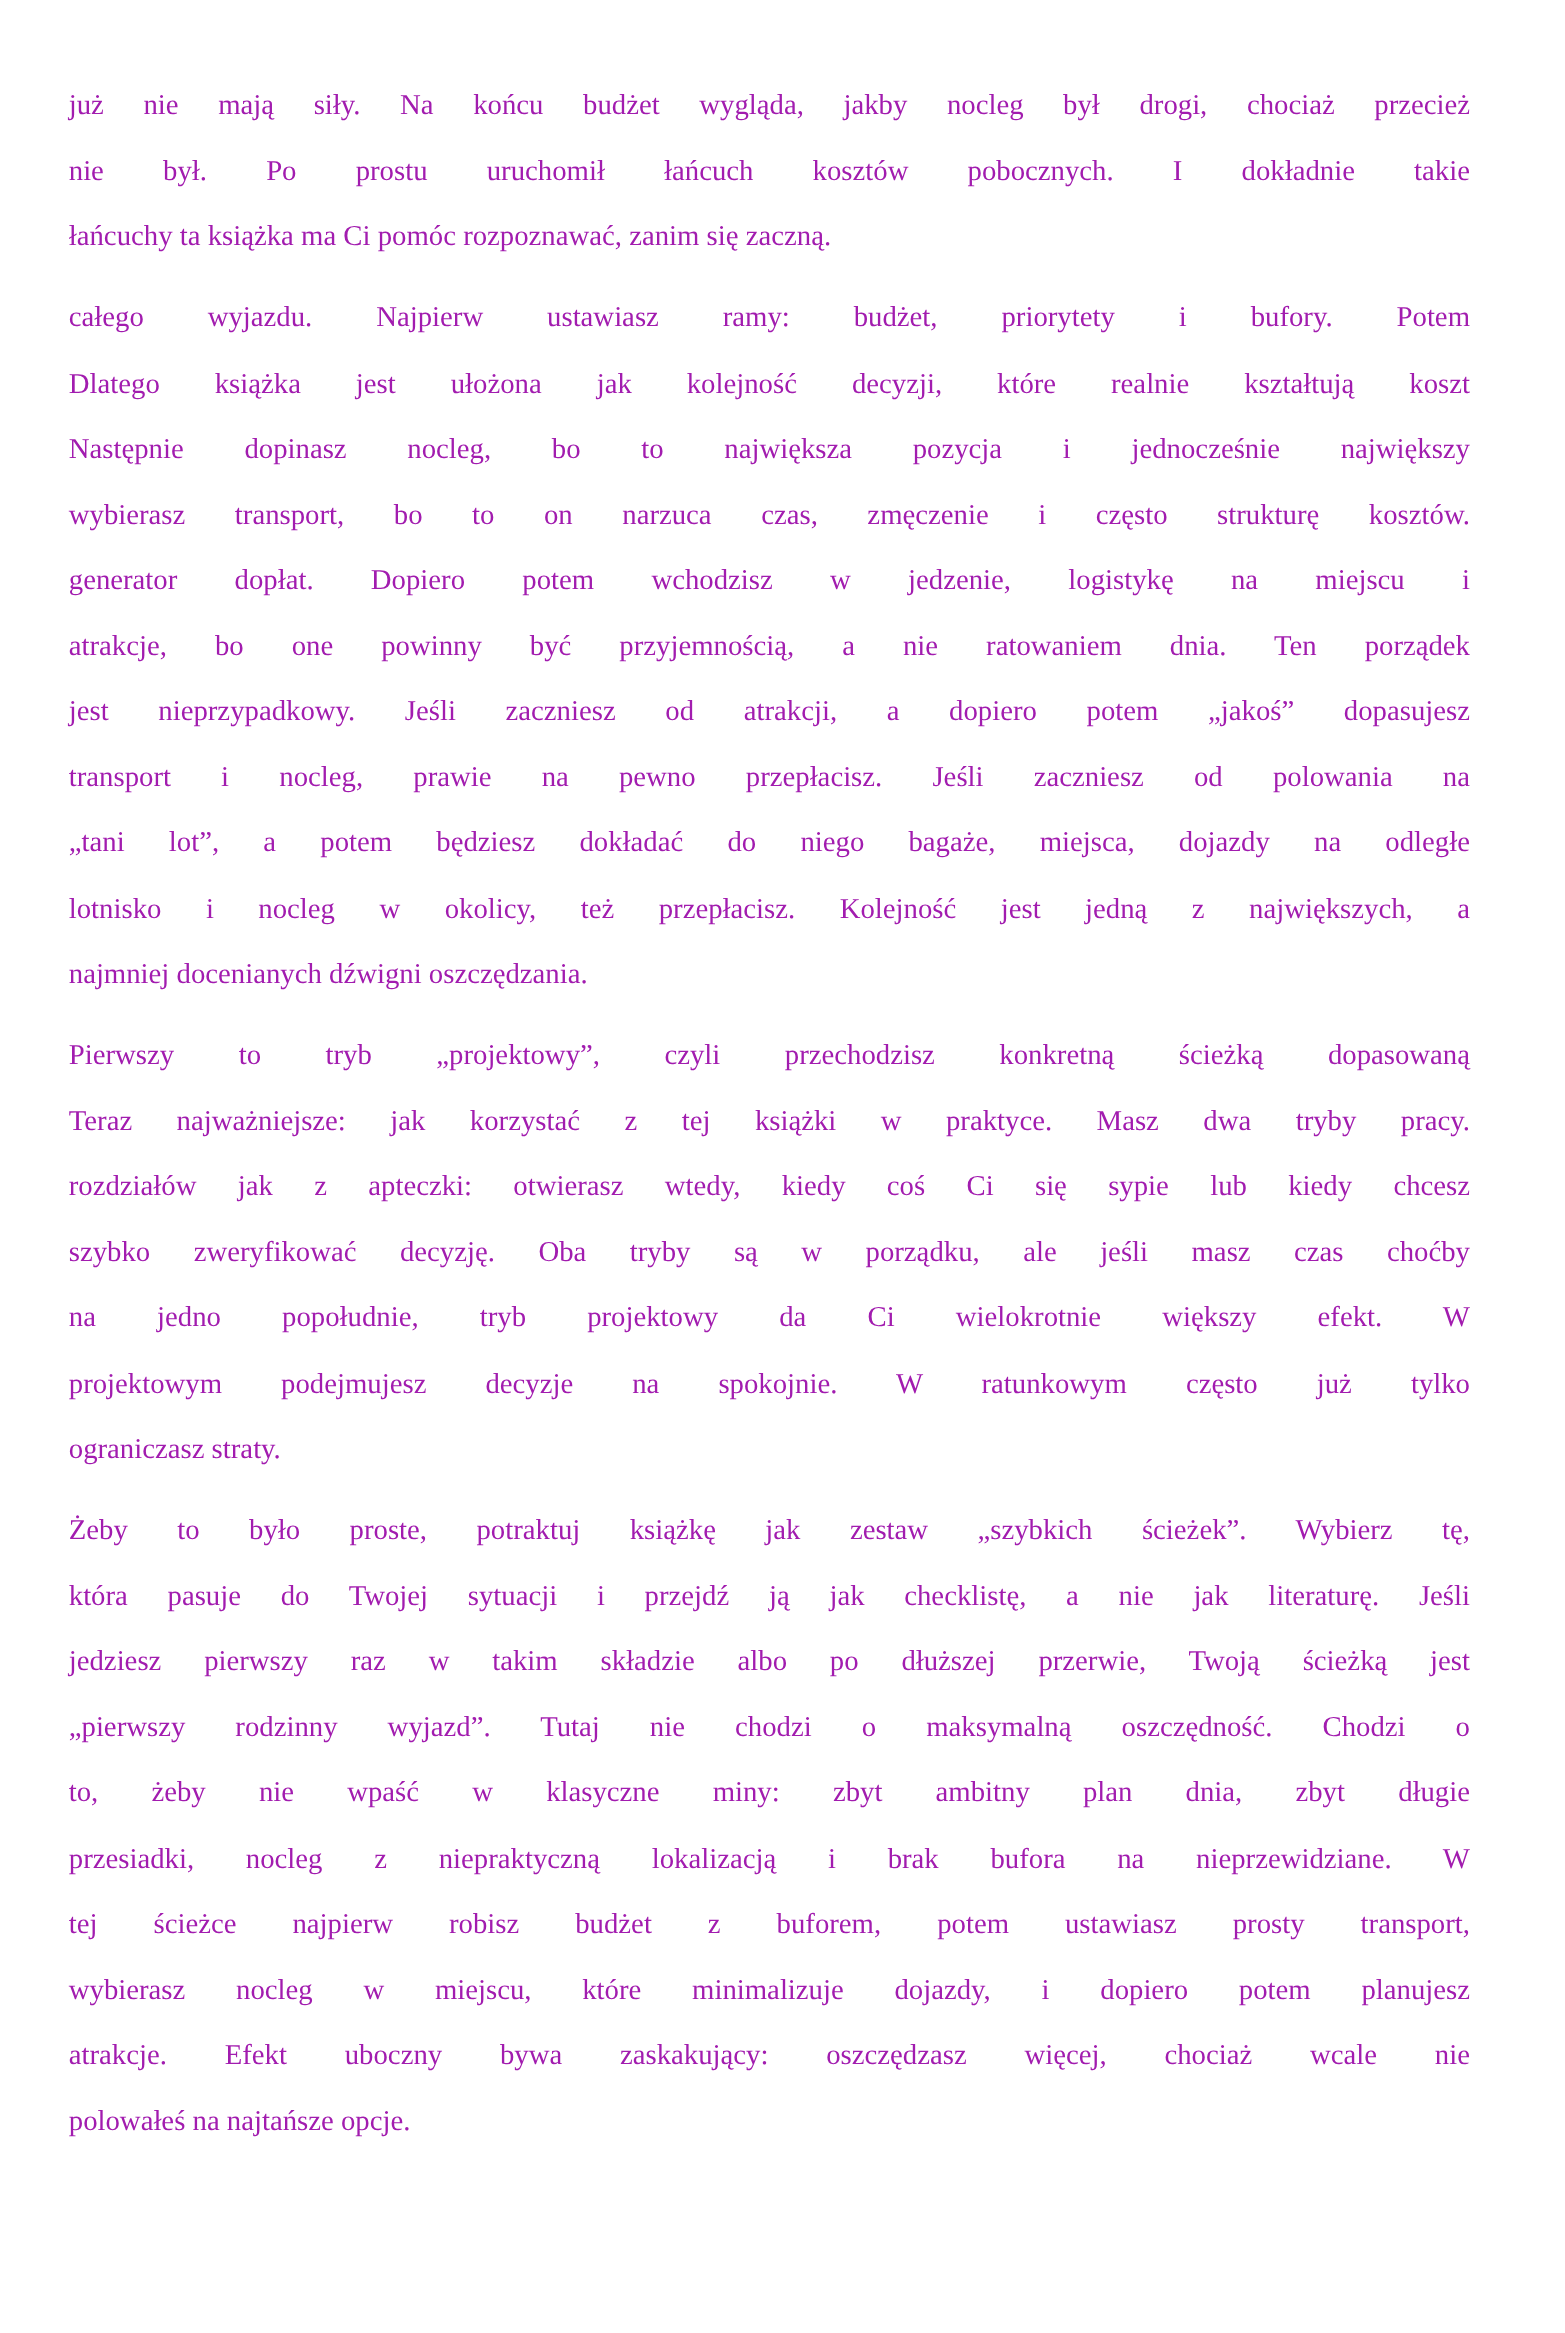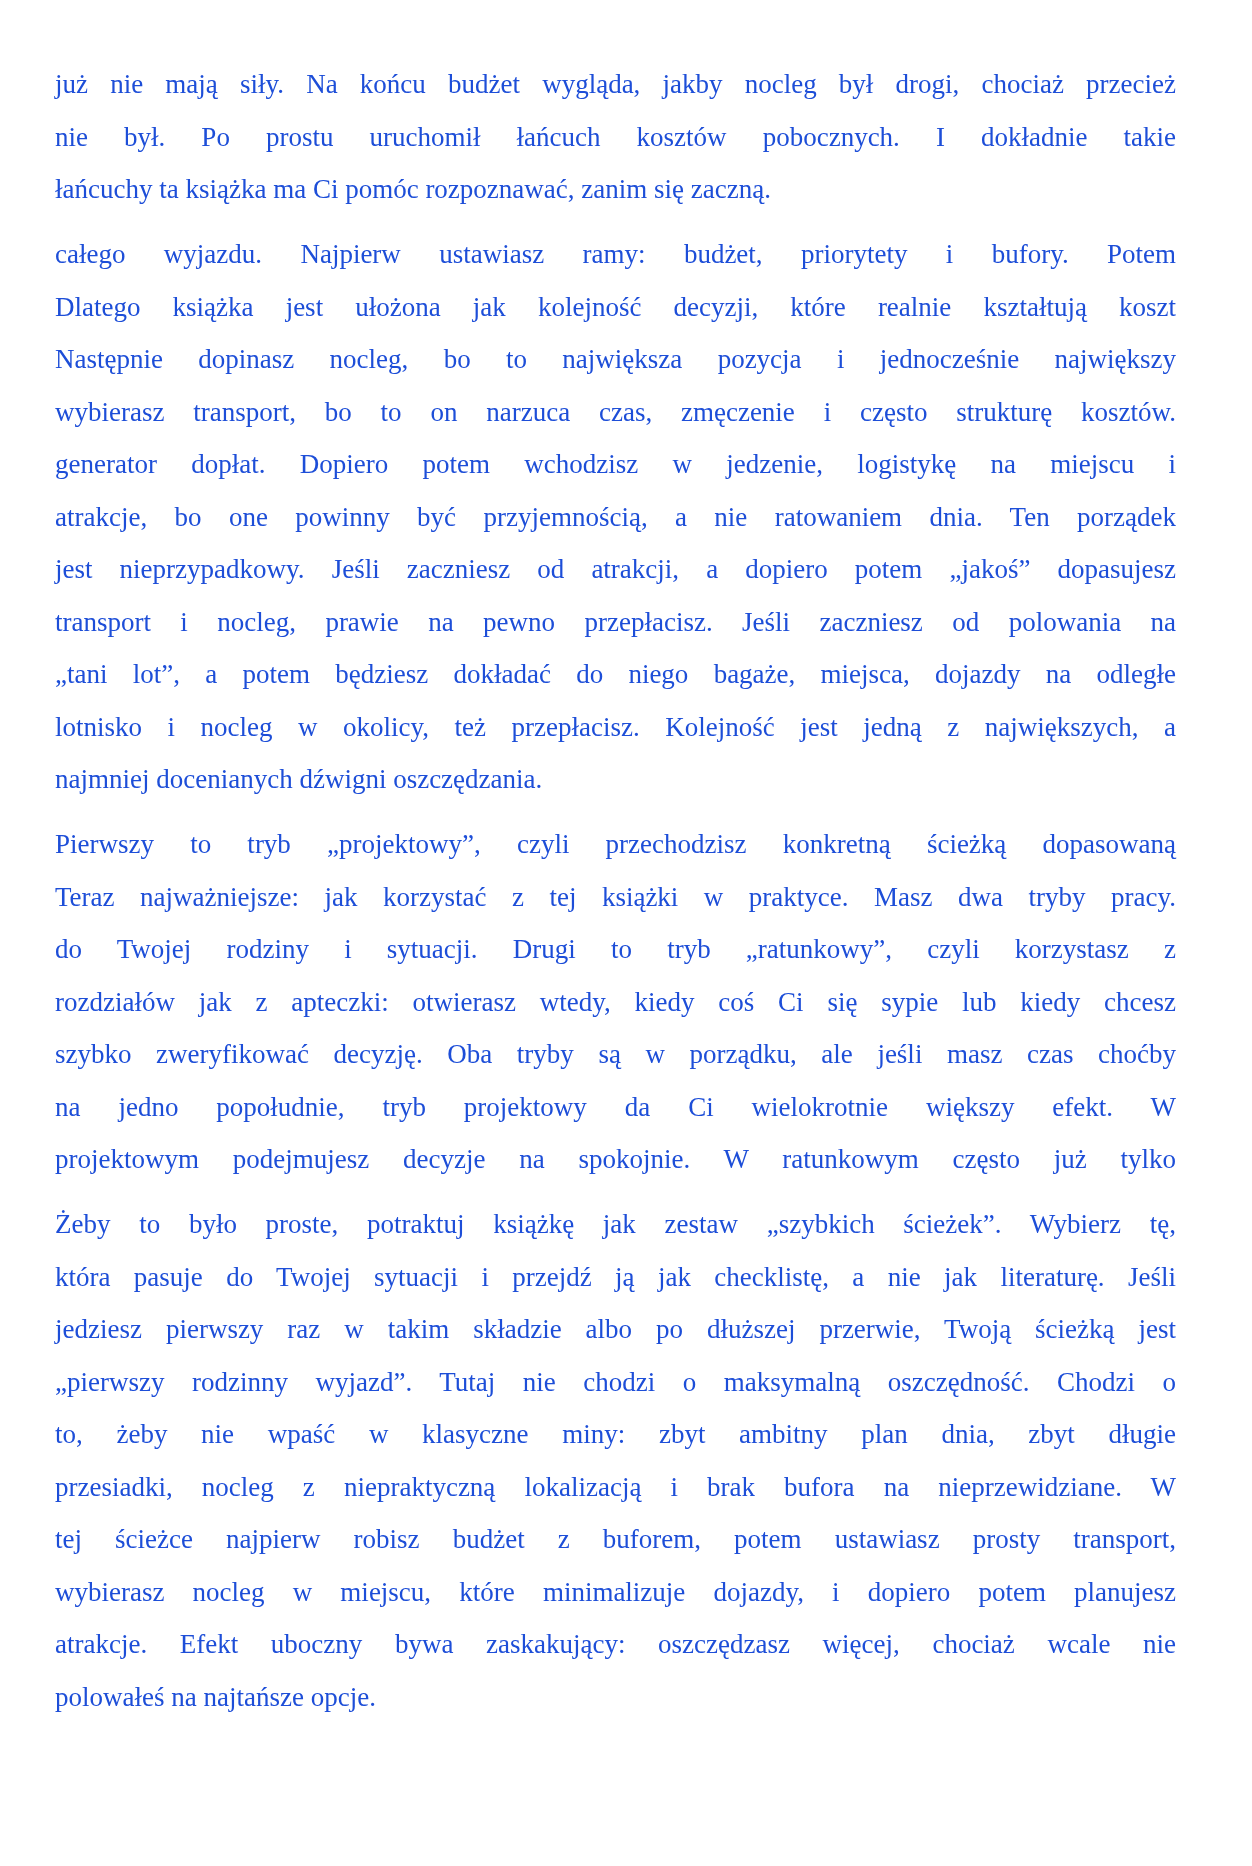--- a/index.html
+++ b/index.html
@@ -11,23 +11,23 @@
     width: 1252px;
     height: 1866px;
     position: relative;
     overflow: hidden;
   }
   .page {
     position: absolute;
     left: 55px;
     top: 58px;
     width: 1121px;
-    color: #1d4ed8;
+    color: #a21caf;
     font-family: "Liberation Serif", "DejaVu Serif", serif;
-    font-size: 27px;
+    font-size: 23px;
   }
   .paragraph {
     margin: 0 0 12.5px 0;
   }
   .line {
     display: block;
     height: 52.5px;
     line-height: 52.5px;
     white-space: nowrap;
     text-align: justify;
@@ -59,25 +59,25 @@
     <span class="line">jest nieprzypadkowy. Jeśli zaczniesz od atrakcji, a dopiero potem „jakoś” dopasujesz</span>
     <span class="line">transport i nocleg, prawie na pewno przepłacisz. Jeśli zaczniesz od polowania na</span>
     <span class="line">„tani lot”, a potem będziesz dokładać do niego bagaże, miejsca, dojazdy na odległe</span>
     <span class="line">lotnisko i nocleg w okolicy, też przepłacisz. Kolejność jest jedną z największych, a</span>
     <span class="line last">najmniej docenianych dźwigni oszczędzania.</span>
   </p>
 
   <p class="paragraph">
     <span class="line">Pierwszy to tryb „projektowy”, czyli przechodzisz konkretną ścieżką dopasowaną</span>
     <span class="line">Teraz najważniejsze: jak korzystać z tej książki w praktyce. Masz dwa tryby pracy.</span>
-    <span class="line">do Twojej rodziny i sytuacji. Drugi to tryb „ratunkowy”, czyli korzystasz z</span>
     <span class="line">rozdziałów jak z apteczki: otwierasz wtedy, kiedy coś Ci się sypie lub kiedy chcesz</span>
     <span class="line">szybko zweryfikować decyzję. Oba tryby są w porządku, ale jeśli masz czas choćby</span>
     <span class="line">na jedno popołudnie, tryb projektowy da Ci wielokrotnie większy efekt. W</span>
     <span class="line">projektowym podejmujesz decyzje na spokojnie. W ratunkowym często już tylko</span>
+    <span class="line last">ograniczasz straty.</span>
   </p>
 
   <p class="paragraph">
     <span class="line">Żeby to było proste, potraktuj książkę jak zestaw „szybkich ścieżek”. Wybierz tę,</span>
     <span class="line">która pasuje do Twojej sytuacji i przejdź ją jak checklistę, a nie jak literaturę. Jeśli</span>
     <span class="line">jedziesz pierwszy raz w takim składzie albo po dłuższej przerwie, Twoją ścieżką jest</span>
     <span class="line">„pierwszy rodzinny wyjazd”. Tutaj nie chodzi o maksymalną oszczędność. Chodzi o</span>
     <span class="line">to, żeby nie wpaść w klasyczne miny: zbyt ambitny plan dnia, zbyt długie</span>
     <span class="line">przesiadki, nocleg z niepraktyczną lokalizacją i brak bufora na nieprzewidziane. W</span>
     <span class="line">tej ścieżce najpierw robisz budżet z buforem, potem ustawiasz prosty transport,</span>

